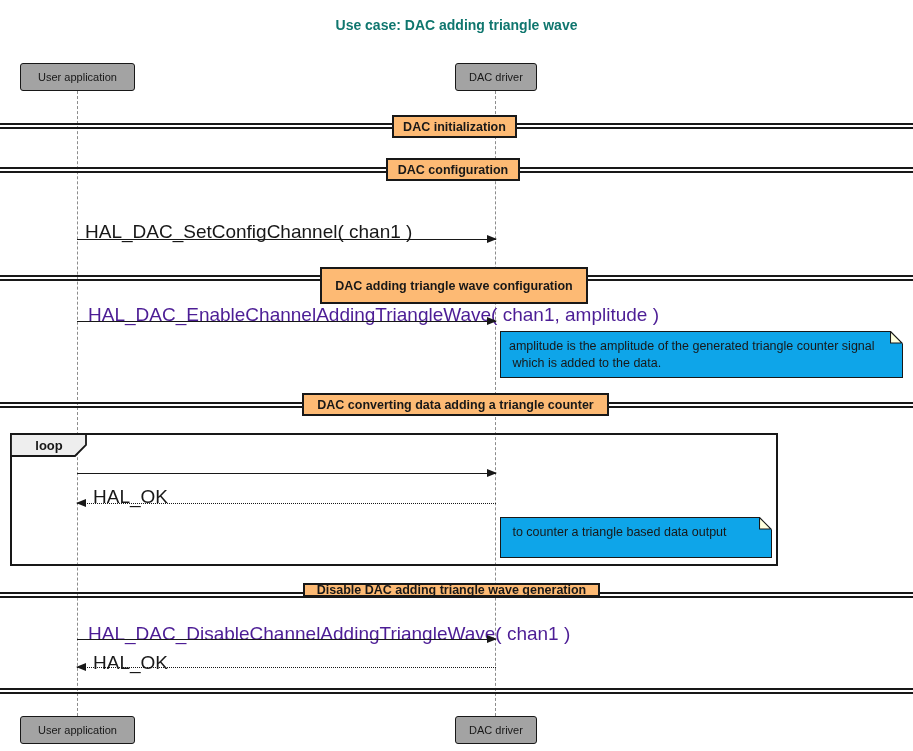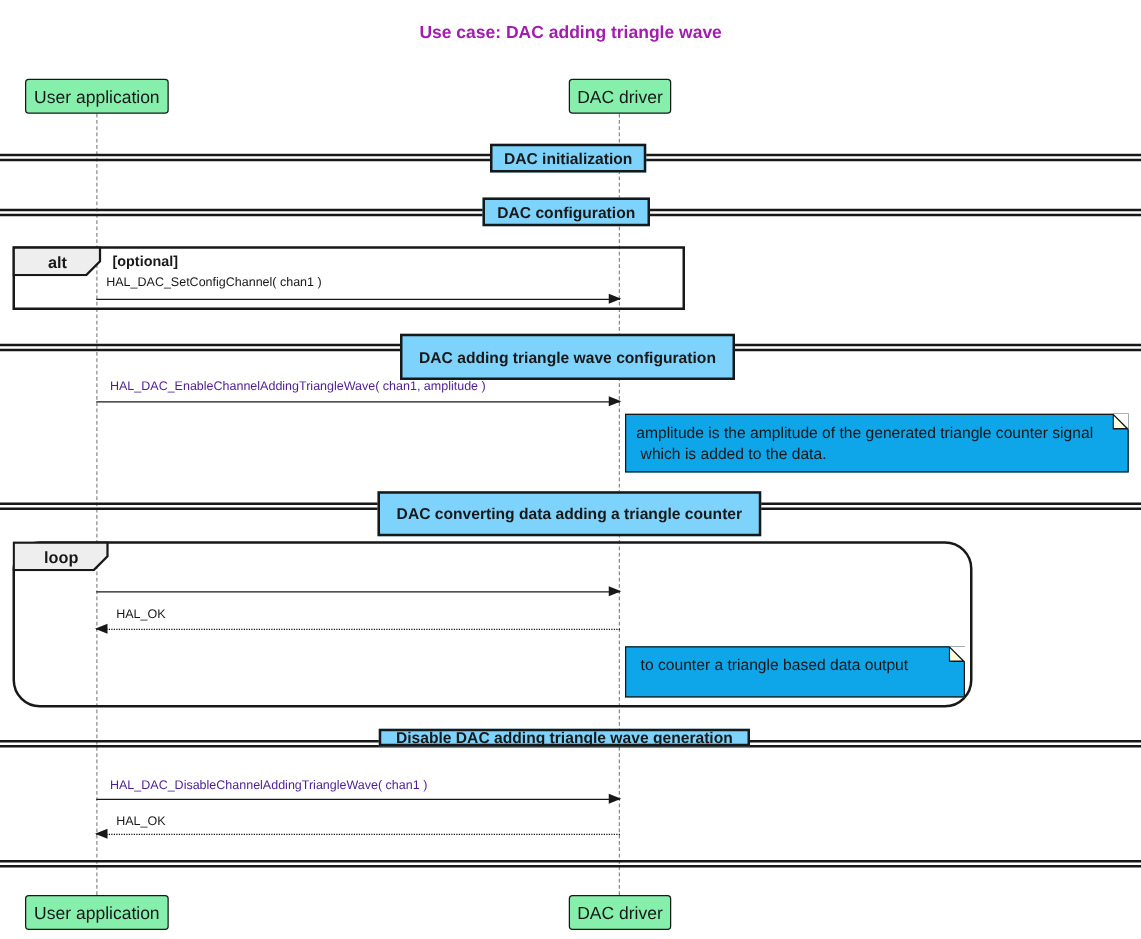--- a/index.html
+++ b/index.html
@@ -2,55 +2,55 @@
 <html><head>
 <meta charset="utf-8">
 <style>
   html,body{margin:0;padding:0;background:#ffffff;}
   .canvas{
     position:relative; width:913px; height:751px; background:#ffffff;
     font-family:"Liberation Sans", sans-serif; color:#181818; overflow:hidden;
   }
   .title{
     position:absolute; left:0; right:0; top:17px; text-align:center;
-    font-size:14px; font-weight:bold; color:#a21caf; z-index:6;
+    font-size:14px; font-weight:bold; color:#0f766e; z-index:6;
   }
   .lifeline{
     position:absolute; top:91px; height:625px; width:0;
     border-left:1px dashed #8c8c8c; z-index:0;
   }
   .participant{
     position:absolute; box-sizing:border-box; height:28px;
-    background:#86efac; border:1.5px solid #181818; border-radius:3px;
+    background:#a3a3a3; border:1.5px solid #181818; border-radius:3px;
     display:flex; align-items:center; justify-content:center;
-    font-size:14px; z-index:5; white-space:nowrap;
+    font-size:11px; z-index:5; white-space:nowrap;
   }
   .divider-line{
     position:absolute; left:0; width:913px; height:6px; box-sizing:border-box;
     border-top:2px solid #181818; border-bottom:2px solid #181818; z-index:1;
   }
   .divider-label{
     position:absolute; box-sizing:border-box;
-    background:#7dd3fc; border:2px solid #181818;
+    background:#fdba74; border:2px solid #181818;
     display:flex; align-items:center; justify-content:center;
     font-size:12.5px; font-weight:bold; z-index:5; white-space:nowrap;
   }
   .frame{
     position:absolute; box-sizing:border-box;
     border:2px solid #181818; z-index:2; background:transparent;
   }
   .frame-tab{ position:absolute; left:-2px; top:-2px; z-index:3; }
   .frame-tab-label{
     position:absolute; top:3px; font-size:13px; font-weight:bold; z-index:4;
   }
   .frame-guard{
     position:absolute; font-size:11.5px; font-weight:bold; z-index:4; white-space:nowrap;
   }
   .msg{
-    position:absolute; font-size:10px; white-space:nowrap; z-index:4;
+    position:absolute; font-size:19px; white-space:nowrap; z-index:4;
   }
   .msg.link{ color:#4c1d95; }
   .arrow{ position:absolute; height:0; z-index:4; }
   .arrow.solid{ border-top:1.3px solid #181818; }
   .arrow.dotted{ border-top:1.5px dotted #181818; }
   .arrow.head-right::after{
     content:""; position:absolute; right:-1px; top:-5.5px; width:0; height:0;
     border-top:4.5px solid transparent; border-bottom:4.5px solid transparent;
     border-left:10px solid #181818;
   }
@@ -80,50 +80,43 @@
 
   <div class="participant" style="left:20px; top:63px; width:115px;">User application</div>
   <div class="participant" style="left:455px; top:63px; width:82px;">DAC driver</div>
 
   <div class="divider-line" style="top:123px;"></div>
   <div class="divider-label" style="left:392px; top:115px; width:125px; height:23px;">DAC initialization</div>
 
   <div class="divider-line" style="top:167px;"></div>
   <div class="divider-label" style="left:386px; top:158px; width:134px; height:23px;">DAC configuration</div>
 
-  <div class="frame" style="left:10px; top:197px; width:538px; height:51px;">
-    <svg class="frame-tab" width="72" height="24" viewBox="0 0 72 24">
-      <path d="M1,1 H70 V12 L59,23 H1 Z" fill="#EEEEEE" stroke="#181818" stroke-width="1.8"></path>
-    </svg>
-    <div class="frame-tab-label" style="left:12px; width:44px; text-align:center;">alt</div>
-    <div class="frame-guard" style="left:78px; top:5px;">[optional]</div>
-  </div>
 
   <div class="msg" style="left:85px; top:221px;">HAL_DAC_SetConfigChannel( chan1 )</div>
   <div class="arrow solid head-right" style="left:77px; top:239px; width:419px;"></div>
 
   <div class="divider-line" style="top:275px;"></div>
   <div class="divider-label" style="left:320px; top:267px; width:268px; height:37px;">DAC adding triangle wave configuration</div>
 
   <div class="msg link" style="left:88px; top:304px;">HAL_DAC_EnableChannelAddingTriangleWave( chan1, amplitude )</div>
   <div class="arrow solid head-right" style="left:77px; top:321px; width:419px;"></div>
 
   <div class="note" style="left:500px; top:331px; width:403px; height:47px;">
     <svg class="note-fold" width="13" height="13" viewBox="0 0 13 13">
       <path d="M0,0 L13,0 L13,13 Z" fill="#ffffff"></path>
       <path d="M0.5,0.5 L12,12 L0.5,12 Z" fill="#FEFFDD" stroke="#181818" stroke-width="1.1"></path>
     </svg>
     <div class="line">amplitude is the amplitude of the generated triangle counter signal</div>
     <div class="line"> which is added to the data.</div>
   </div>
 
   <div class="divider-line" style="top:402px;"></div>
-  <div class="divider-label" style="left:302px; top:393px; width:307px; height:36px;">DAC converting data adding a triangle counter</div>
+  <div class="divider-label" style="left:302px; top:393px; width:307px; height:23px;">DAC converting data adding a triangle counter</div>
 
-  <div class="frame" style="left:10px; top:433px; width:768px; height:133px;border-radius:22px;">
+  <div class="frame" style="left:10px; top:433px; width:768px; height:133px;">
     <svg class="frame-tab" width="78" height="24" viewBox="0 0 78 24">
       <path d="M1,1 H76 V12 L65,23 H1 Z" fill="#EEEEEE" stroke="#181818" stroke-width="1.8"></path>
     </svg>
     <div class="frame-tab-label" style="left:12px; width:50px; text-align:center;">loop</div>
   </div>
 
   <div class="arrow solid head-right" style="left:77px; top:473px; width:419px;"></div>
 
   <div class="msg" style="left:93px; top:486px;">HAL_OK</div>
   <div class="arrow dotted head-left" style="left:77px; top:503px; width:419px;"></div>

